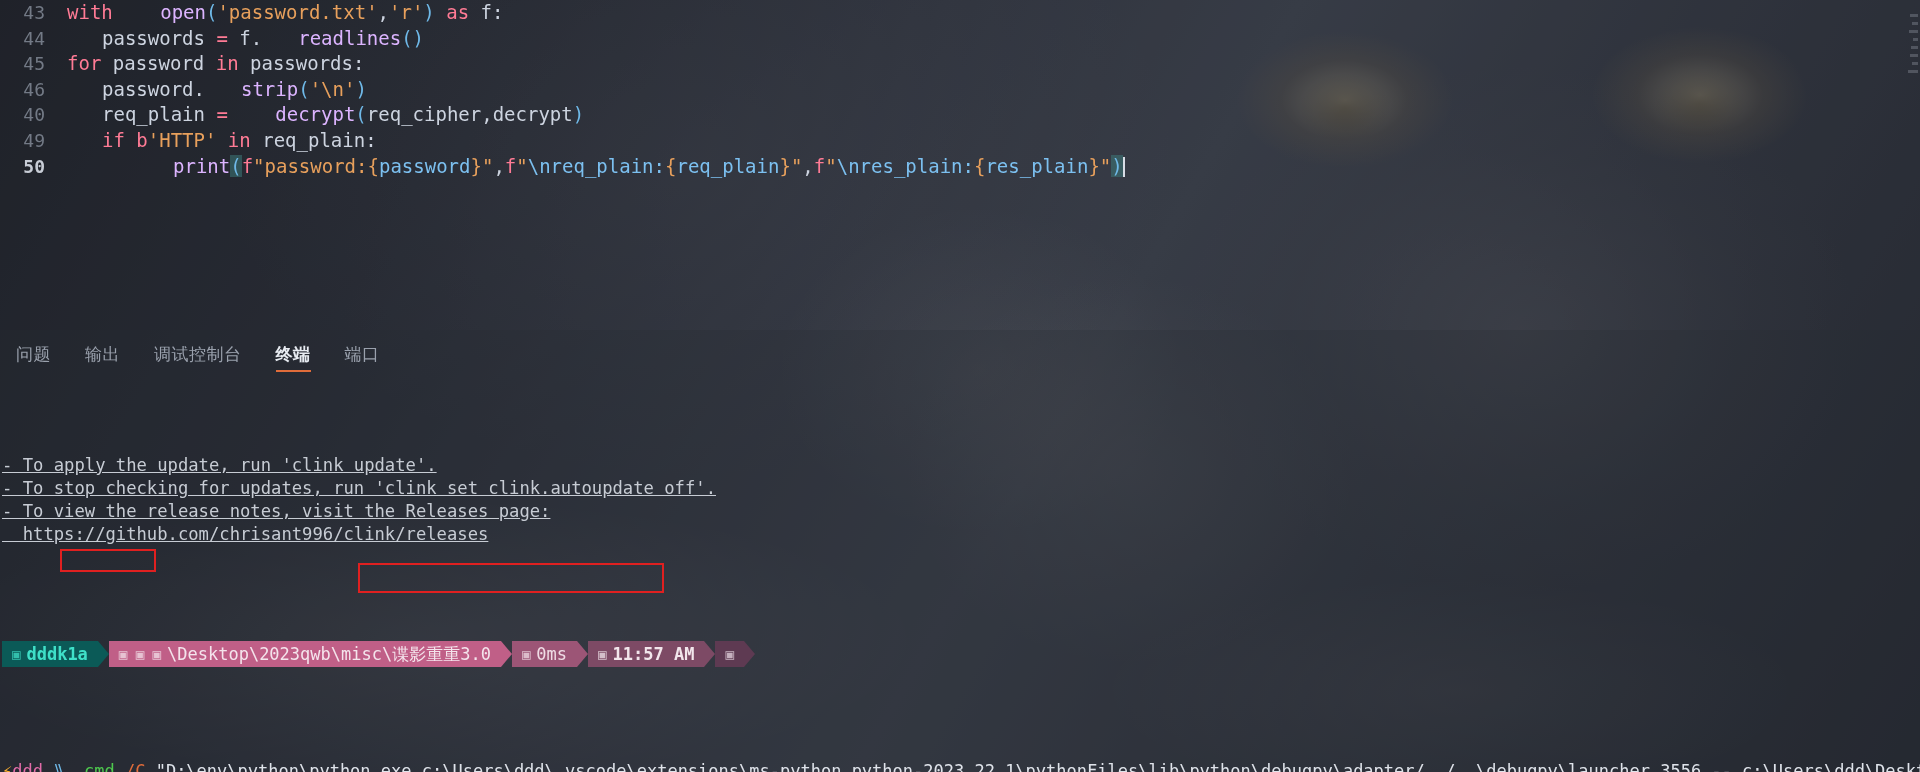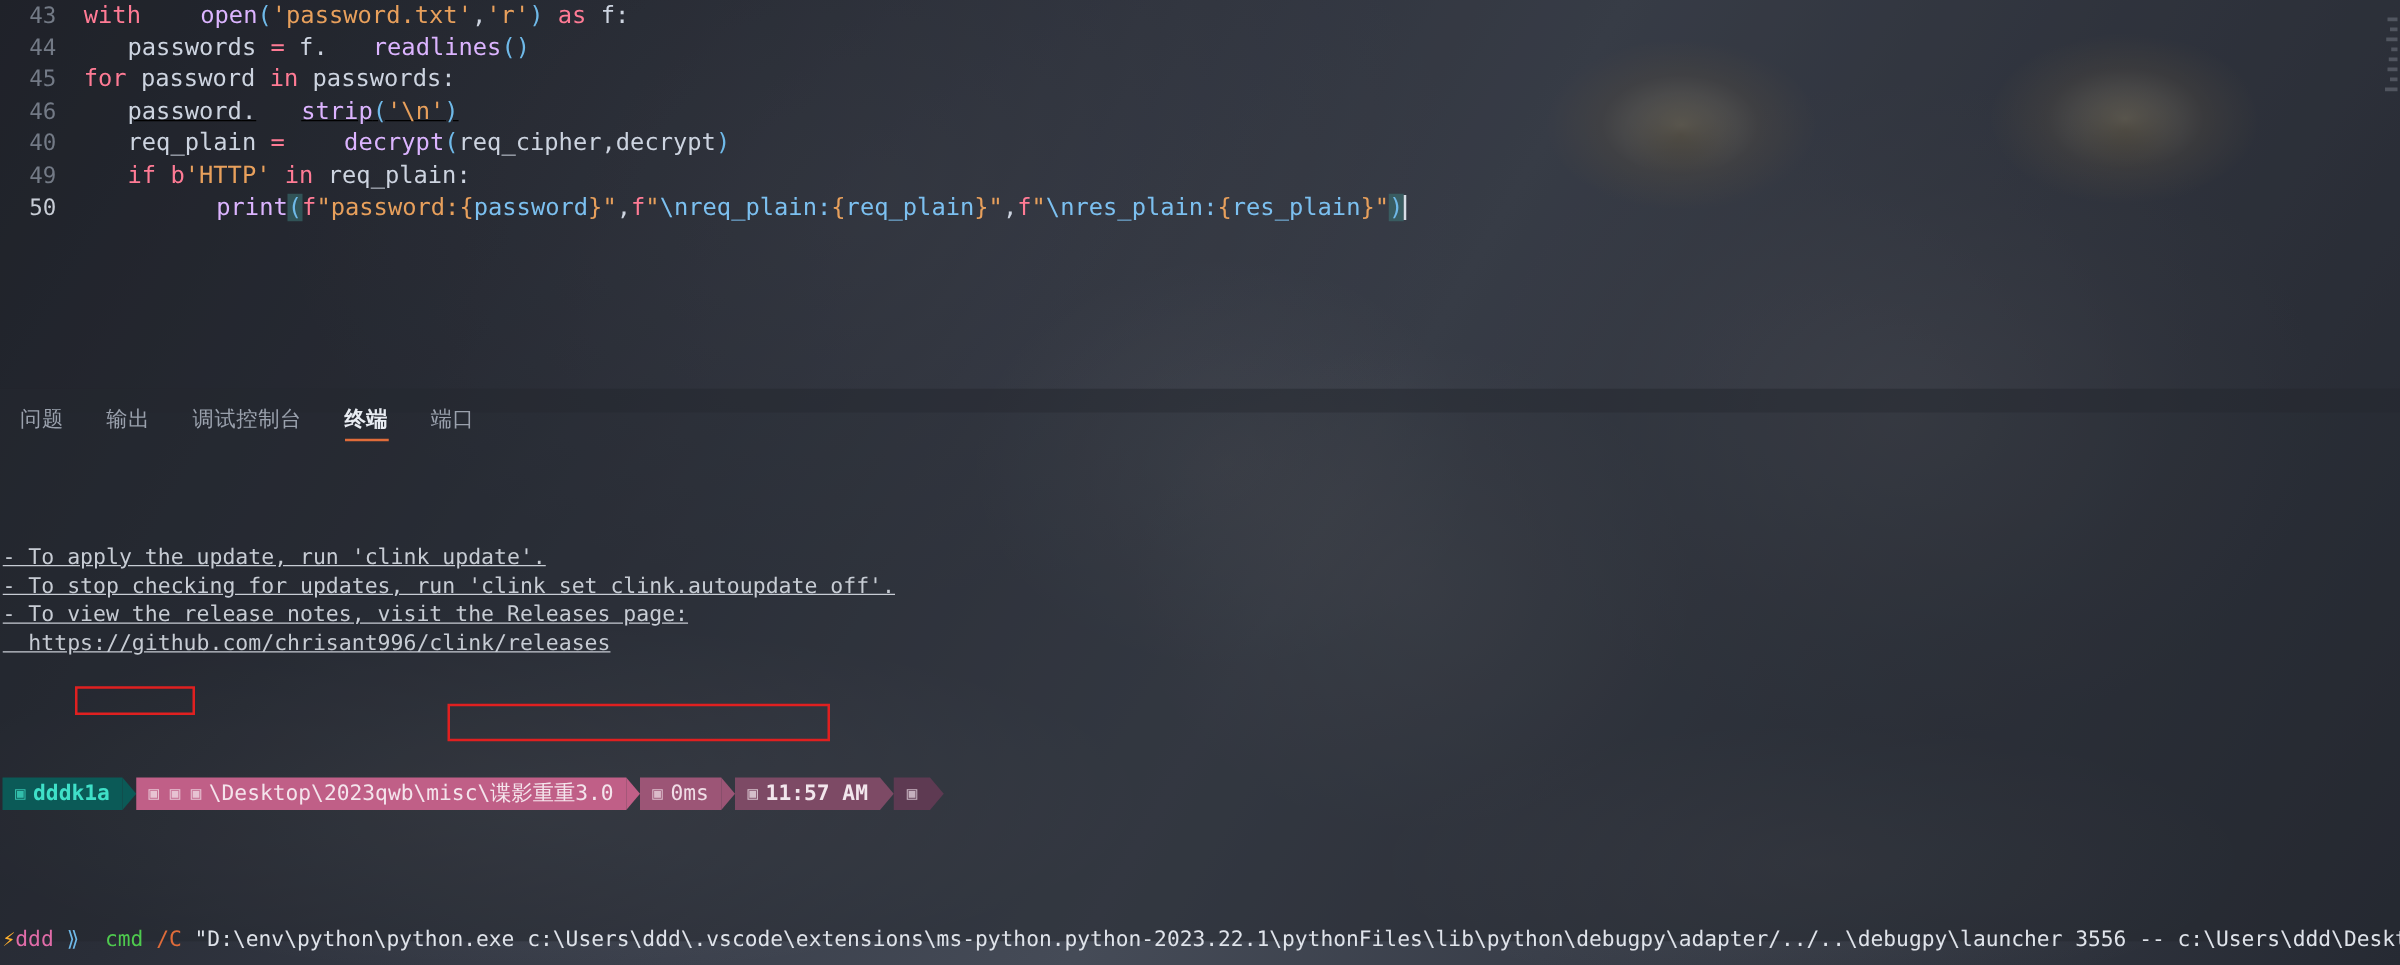--- a/index.html
+++ b/index.html
@@ -53,21 +53,21 @@
     font-family: "DejaVu Sans Mono", monospace;
   }
   .gutter {
     display: inline-block;
     width: 55px;
     text-align: right;
     color: #737a86;
     font-size: 18px;
     padding-right: 10px;
   }
-  .gutter.cur { color: #c8cdd6; font-weight: normal; }
+  .gutter.cur { color: #c8cdd6; font-weight: bold; }
   .code-body { display: inline-block; padding-left: 12px; }
 
   .k-kw    { color: #ff7b95; }        
   .k-fn    { color: #dcb4ff; margin-left: 36px; }        
   .k-var   { color: #cdd4e0; }        
   .k-str   { color: #e8a05c; }        
   .k-paren { color: #6fb9e8; }        
   .k-op    { color: #ff7b95; }        
   .k-blue  { color: #7cc0f0; }        
   .k-fpre  { color: #ff7b95; }        
@@ -76,21 +76,21 @@
   .cursor-hl { background: rgba(60,120,120,0.55); }
   .caret {
     display: inline-block;
     width: 2px; height: 20px;
     background: #d8dde6;
     vertical-align: -4px;
   }
 
   
   .panel {
-    position: absolute; left: 0; top: 311px;
+    position: absolute; left: 0; top: 330px;
     width: 1920px; height: 442px;
     background: rgba(36,40,48,0.55);
   }
   .tabbar {
     height: 48px;
     display: flex;
     align-items: center;
     padding-left: 2px;
     gap: 6px;
   }
@@ -190,21 +190,21 @@
 <div class="app">
 
   <div class="wallpaper"></div>
   <div class="wall-haze"></div>
 
   <div class="editor">
     <div id="code-lines">
         <div class="code-line"><span class="gutter">43</span><span class="code-body" style="padding-left: 12px;"><span class="k-kw">with </span><span class="k-fn">open</span><span class="k-paren">(</span><span class="k-str">'password.txt'</span><span class="k-var">,</span><span class="k-str">'r'</span><span class="k-paren">)</span><span class="k-kw"> as </span><span class="k-var">f</span><span class="k-var">:</span></span></div>
         <div class="code-line"><span class="gutter">44</span><span class="code-body" style="padding-left: 47px;"><span class="k-var">passwords </span><span class="k-op">= </span><span class="k-var">f</span><span class="k-var">.</span><span class="k-fn">readlines</span><span class="k-paren">()</span></span></div>
         <div class="code-line"><span class="gutter">45</span><span class="code-body" style="padding-left: 12px;"><span class="k-kw">for </span><span class="k-var">password </span><span class="k-kw">in </span><span class="k-var">passwords</span><span class="k-var">:</span></span></div>
-        <div class="code-line"><span class="gutter">46</span><span class="code-body" style="padding-left: 47px; text-decoration: underline;"><span class="k-var">password</span><span class="k-var">.</span><span class="k-fn">strip</span><span class="k-paren">(</span><span class="k-str">'\n'</span><span class="k-paren">)</span></span></div>
+        <div class="code-line"><span class="gutter">46</span><span class="code-body" style="padding-left: 47px;"><span class="k-var">password</span><span class="k-var">.</span><span class="k-fn">strip</span><span class="k-paren">(</span><span class="k-str">'\n'</span><span class="k-paren">)</span></span></div>
         <div class="code-line"><span class="gutter">40</span><span class="code-body" style="padding-left: 47px;"><span class="k-var">req_plain </span><span class="k-op">= </span><span class="k-fn">decrypt</span><span class="k-paren">(</span><span class="k-var">req_cipher,decrypt</span><span class="k-paren">)</span></span></div>
         <div class="code-line"><span class="gutter">49</span><span class="code-body" style="padding-left: 47px; text-align: center;"><span class="k-kw">if </span><span class="k-fpre">b</span><span class="k-str">'HTTP'</span><span class="k-kw"> in </span><span class="k-var">req_plain</span><span class="k-var">:</span></span></div>
         <div class="code-line"><span class="gutter cur">50</span><span class="code-body" style="padding-left: 82px;"><span class="k-fn">print</span><span class="k-paren cursor-hl">(</span><span class="k-fpre">f</span><span class="k-str">"password:</span><span class="k-brace">{</span><span class="k-blue">password</span><span class="k-brace">}</span><span class="k-str">"</span><span class="k-var">,</span><span class="k-fpre">f</span><span class="k-str">"</span><span class="k-blue">\nreq_plain:</span><span class="k-brace">{</span><span class="k-blue">req_plain</span><span class="k-brace">}</span><span class="k-str">"</span><span class="k-var">,</span><span class="k-fpre">f</span><span class="k-str">"</span><span class="k-blue">\nres_plain:</span><span class="k-brace">{</span><span class="k-blue">res_plain</span><span class="k-brace">}</span><span class="k-str">"</span><span class="k-paren cursor-hl">)</span><span class="caret"></span></span></div>
       </div>
     <div class="scrollbar-v">
       <div class="minimap-blip" style="top:14px;width:8px"></div>
       <div class="minimap-blip" style="top:22px;width:6px"></div>
       <div class="minimap-blip" style="top:30px;width:9px"></div>
       <div class="minimap-blip" style="top:38px;width:5px"></div>
       <div class="minimap-blip" style="top:46px;width:7px"></div>

